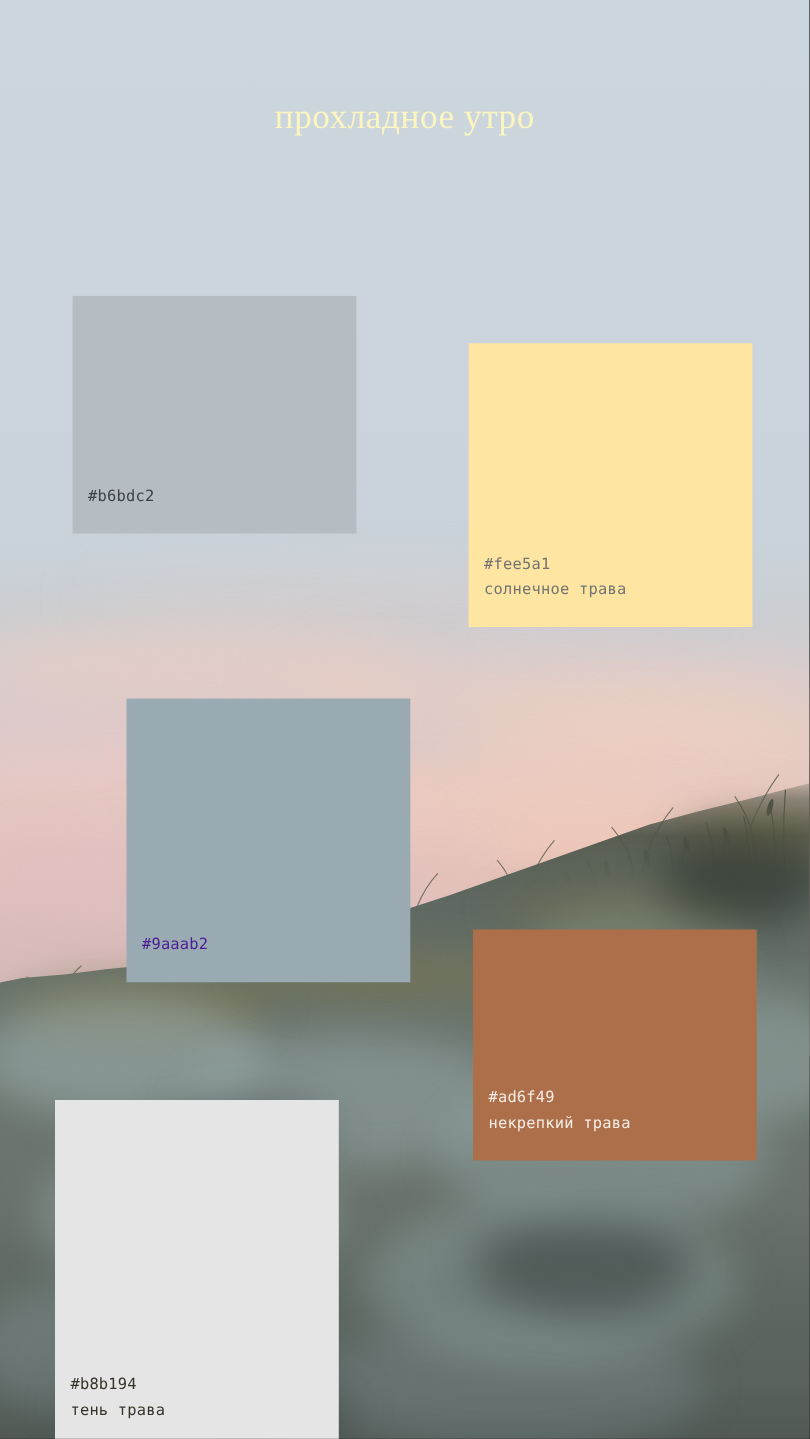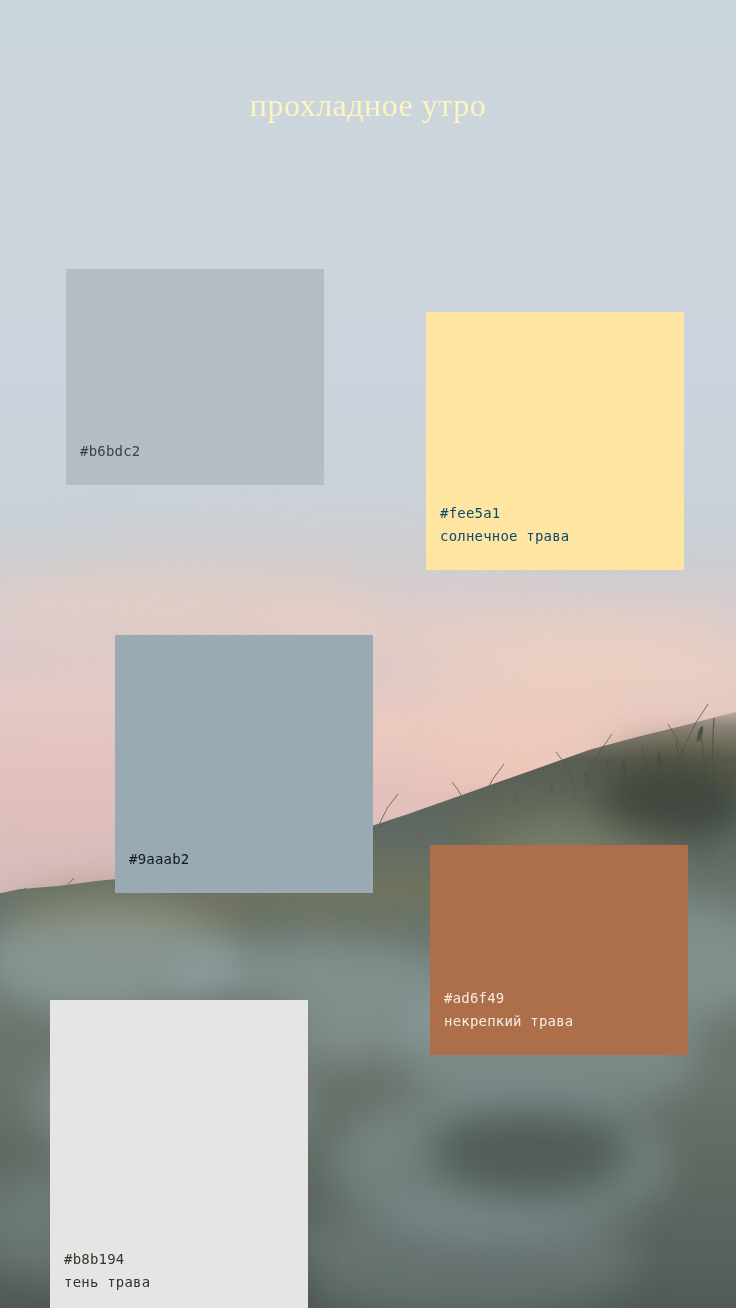--- a/index.html
+++ b/index.html
@@ -243,25 +243,25 @@
     <div class="hollow h1"></div>
     <div class="hollow h4"></div>
   </div>
 
   <div class="title" style="color: rgb(251, 245, 192);">прохладное утро</div>
 
   <div id="swatches">
       <div class="swatch" style="left: 50px; top: 269px; width: 258px; height: 216px; background: rgb(182, 189, 194); color: rgb(58, 65, 71); margin-left: 16px;">
         <div class="hex">#b6bdc2</div>
       </div>
-      <div class="swatch" style="left: 426px; top: 312px; width: 258px; height: 258px; background: rgb(254, 229, 161); color: #0c4a6e;">
+      <div class="swatch" style="left: 426px; top: 312px; width: 258px; height: 258px; background: rgb(254, 229, 161); color: #737373;">
         <div class="hex">#fee5a1</div>
         <div class="nm">солнечное трава</div>
       </div>
-      <div class="swatch" style="left: 115px; top: 635px; width: 258px; height: 258px; background: rgb(154, 170, 178); color: #0f172a;">
+      <div class="swatch" style="left: 115px; top: 635px; width: 258px; height: 258px; background: rgb(154, 170, 178); color: #4c1d95;">
         <div class="hex">#9aaab2</div>
       </div>
       <div class="swatch" style="left: 430px; top: 845px; width: 258px; height: 210px; background: rgb(173, 111, 73); color: rgb(244, 236, 228);">
         <div class="hex">#ad6f49</div>
         <div class="nm">некрепкий трава</div>
       </div>
       <div class="swatch" style="left: 50px; top: 1000px; width: 258px; height: 316px; background: #e5e5e5; color: rgb(54, 51, 40);">
         <div class="hex">#b8b194</div>
         <div class="nm">тень трава</div>
       </div>

